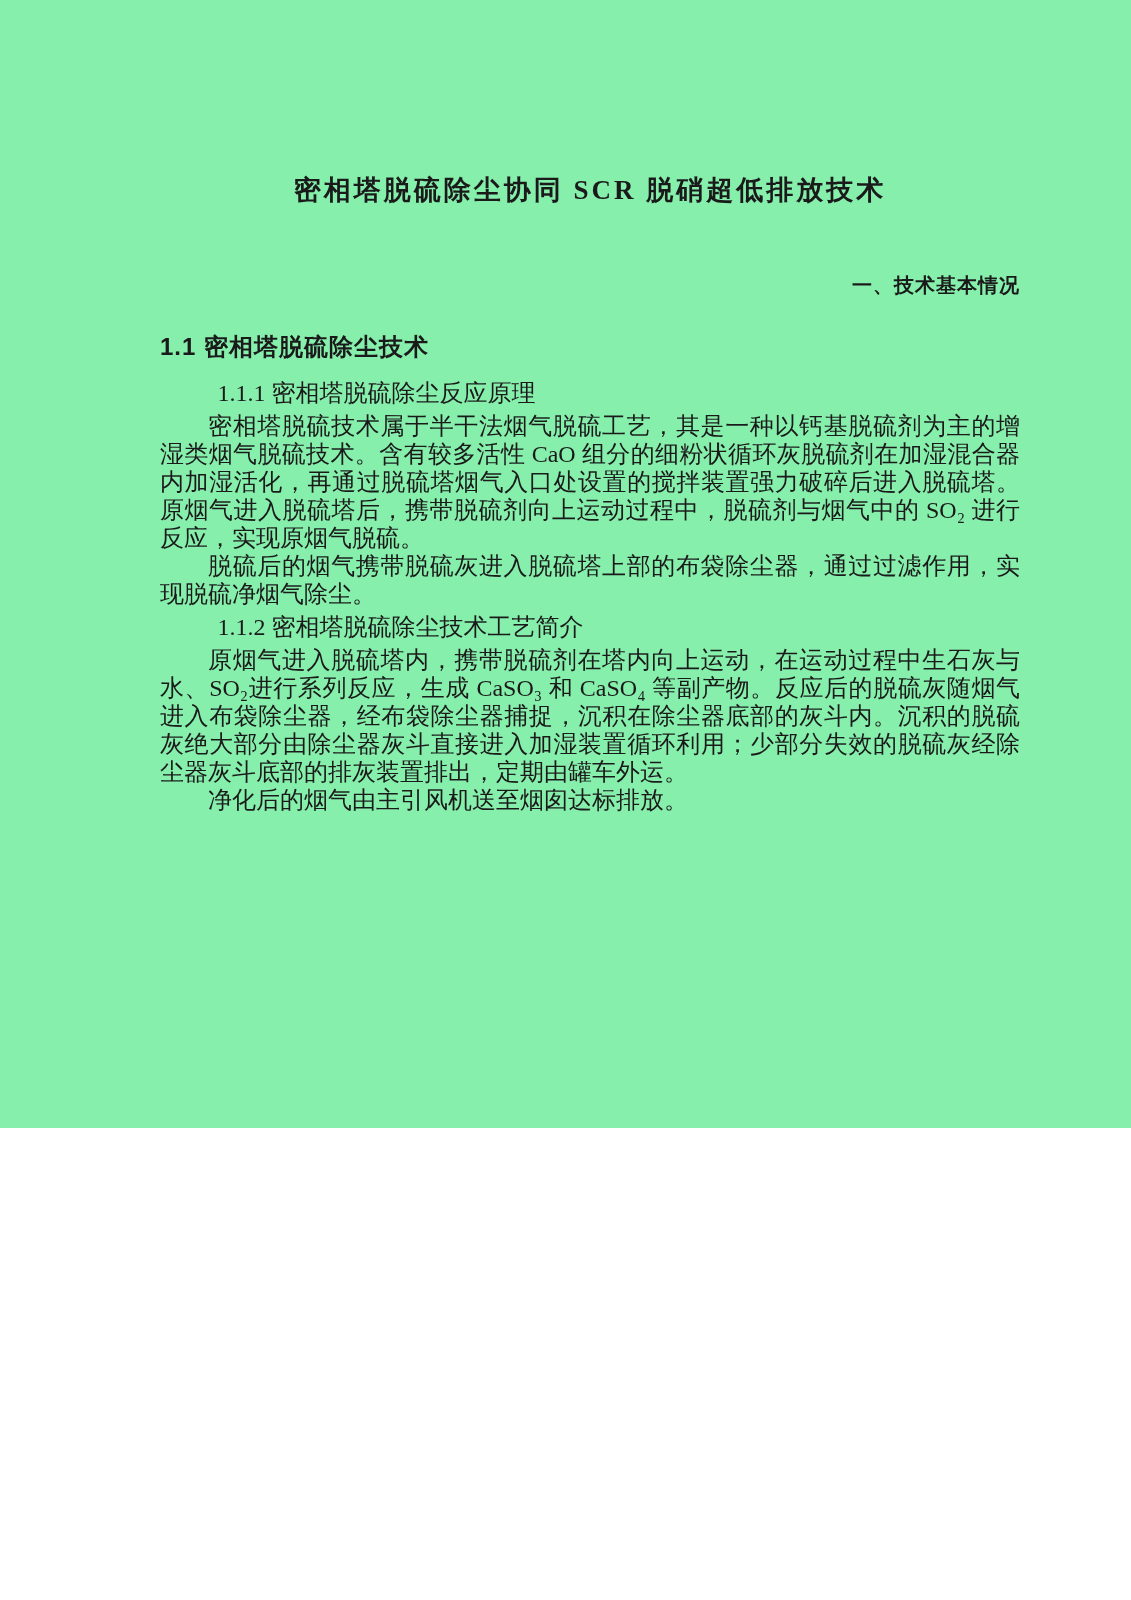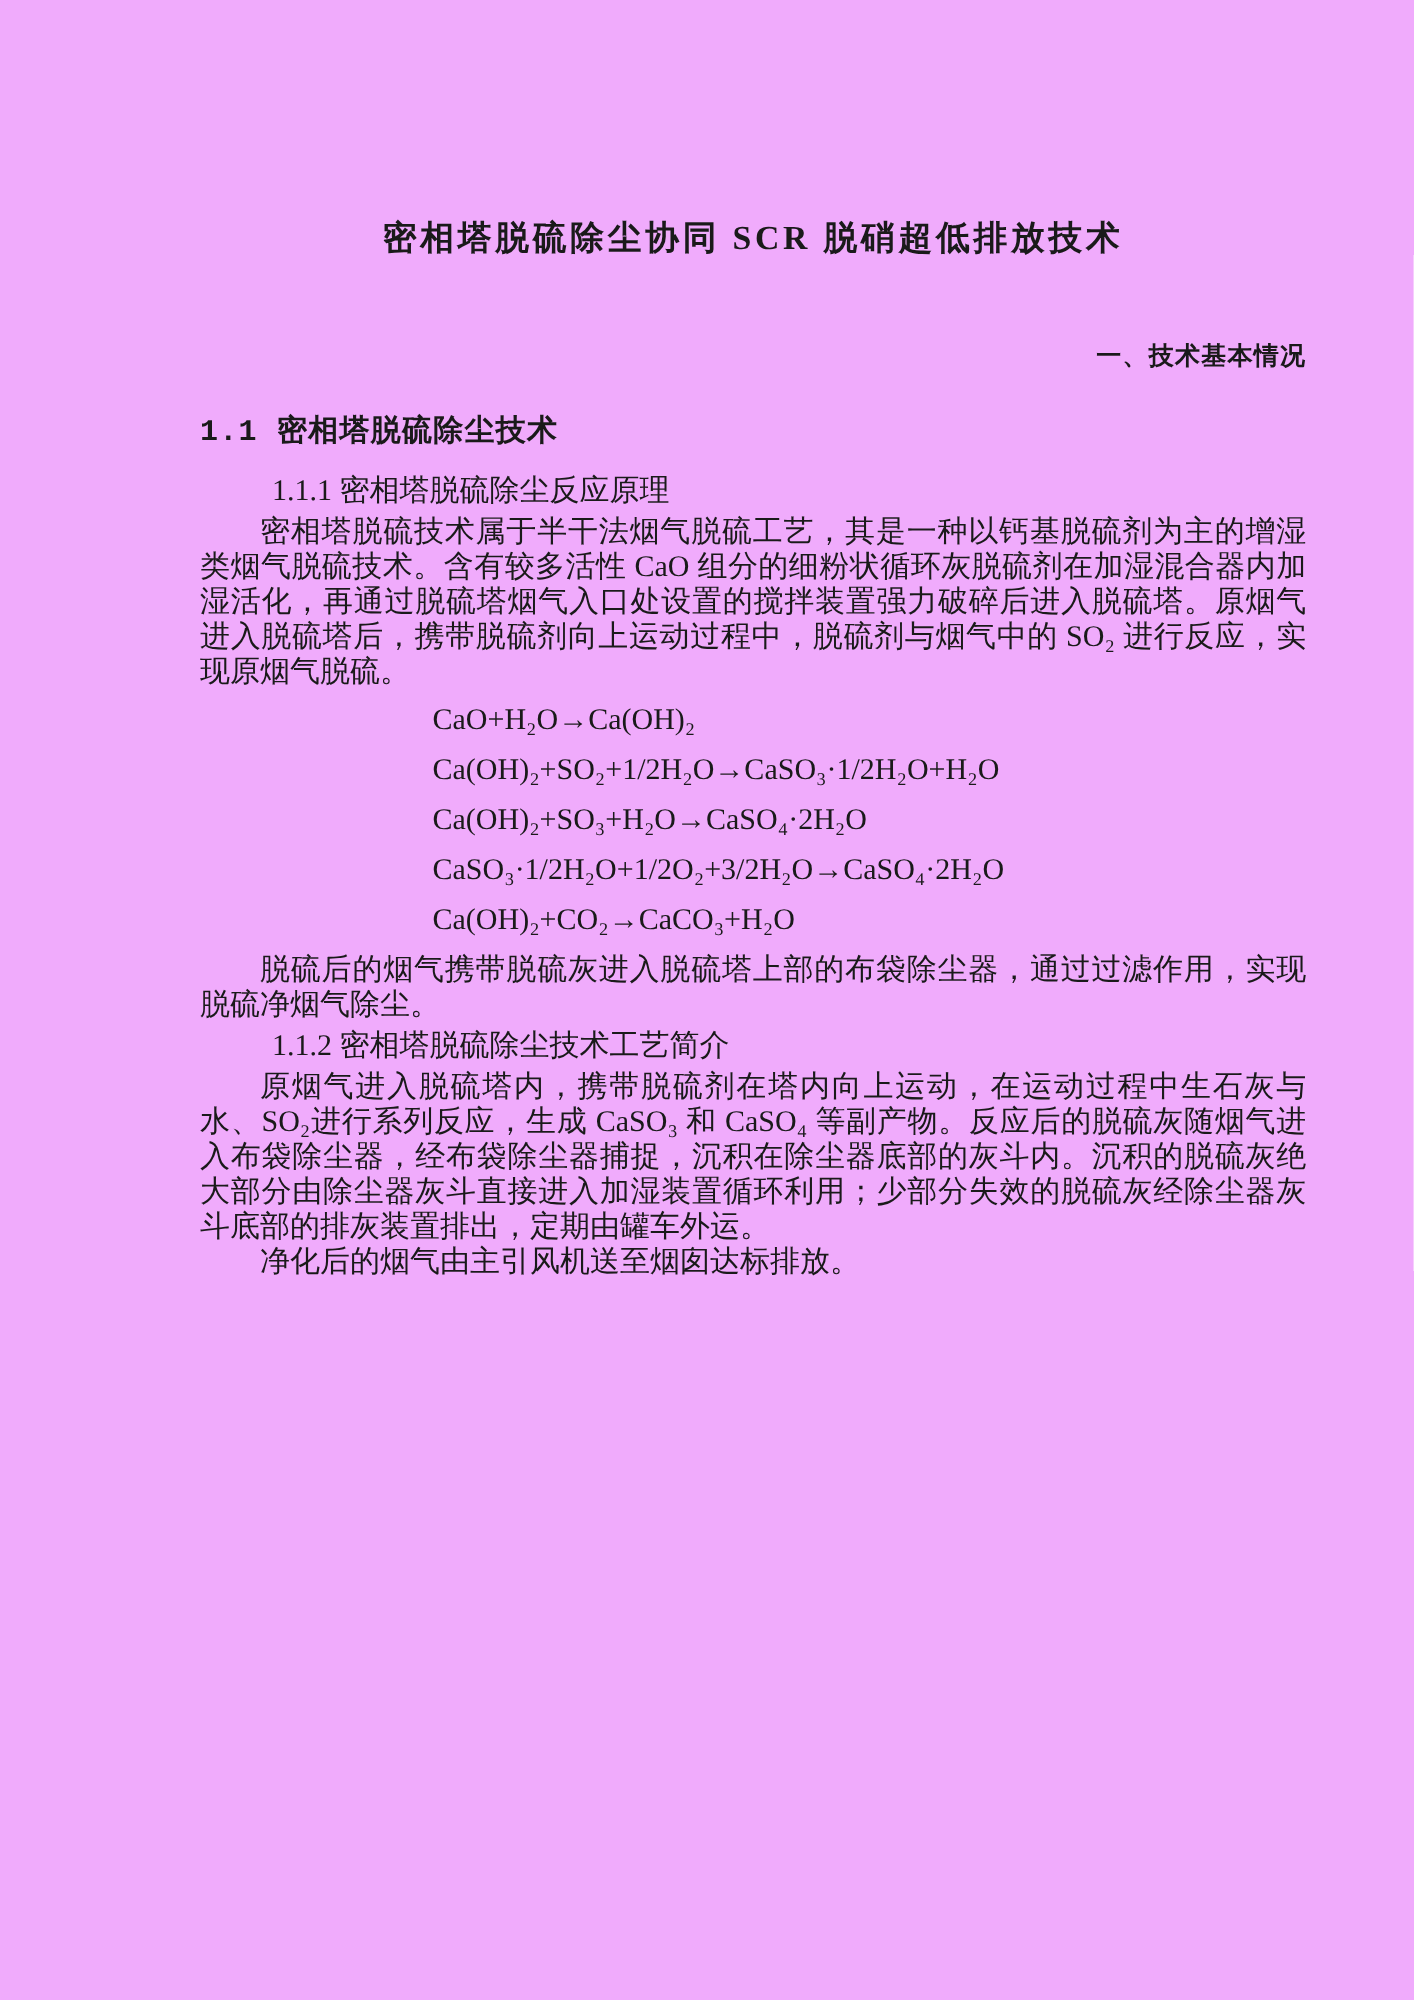--- a/index.html
+++ b/index.html
@@ -3,25 +3,25 @@
 <meta charset="utf-8">
 <style>
   html, body {
     margin: 0;
     padding: 0;
     background: #ffffff;
   }
   .page {
     position: relative;
     width: 1131px;
-    height: 1600px;
+    height: 1128px;
     margin: 0 auto;
-    background: #f0abfc;
+    background: #86efac;
     box-sizing: border-box;
-    padding: 170px 86px 0 160px;
+    padding: 170px 111px 0 160px;
     color: #1a1a1a;
     font-family: "Liberation Serif", "DejaVu Serif", serif;
     font-size: 24px;
     overflow: hidden;
   }
   .doc-title {
     margin: 0 0 56px 0;
     text-align: center;
     font-size: 27px;
     font-weight: 700;
@@ -33,21 +33,21 @@
     margin: 0 0 26px 0;
     font-family: "Liberation Sans", "DejaVu Sans", sans-serif;
     font-size: 20px;
     font-weight: 700;
     line-height: 38px;
     letter-spacing: 1px;
     text-align: right;
   }
   .h2 {
     margin: 0 0 10px 0;
-    font-family: Liberation Mono, monospace;
+    font-family: Liberation Sans, sans-serif;
     font-size: 24px;
     font-weight: 700;
     line-height: 34px;
     letter-spacing: 1px;
   }
   .h3 {
     margin: 0;
     font-size: 24px;
     font-weight: 400;
     line-height: 38px;
@@ -79,27 +79,20 @@
 
   <h2 class="h1">一、技术基本情况</h2>
 
   <h3 class="h2">1.1 密相塔脱硫除尘技术</h3>
 
   <h4 class="h3">1.1.1 密相塔脱硫除尘反应原理</h4>
 
   <p class="para">密相塔脱硫技术属于半干法烟气脱硫工艺，其是一种以钙基脱硫剂为主的增湿类烟气脱硫技术。含有较多活性 CaO 组分的细粉状循环灰脱硫剂在加湿混合器内加湿活化，再通过脱硫塔烟气入口处设置的搅拌装置强力破碎后进入脱硫塔。原烟气进入脱硫塔后，携带脱硫剂向上运动过程中，脱硫剂与烟气中的 SO₂ 进行反应，实现原烟气脱硫。</p>
 
 
-  <div class="equations">
-    <div class="equation">CaO+H₂O→Ca(OH)₂</div>
-    <div class="equation">Ca(OH)₂+SO₂+1/2H₂O→CaSO₃·1/2H₂O+H₂O</div>
-    <div class="equation">Ca(OH)₂+SO₃+H₂O→CaSO₄·2H₂O</div>
-    <div class="equation">CaSO₃·1/2H₂O+1/2O₂+3/2H₂O→CaSO₄·2H₂O</div>
-    <div class="equation">Ca(OH)₂+CO₂→CaCO₃+H₂O</div>
-  </div>
 
   <p class="para">脱硫后的烟气携带脱硫灰进入脱硫塔上部的布袋除尘器，通过过滤作用，实现脱硫净烟气除尘。</p>
 
   <h4 class="h3">1.1.2 密相塔脱硫除尘技术工艺简介</h4>
 
 
   <p class="para">原烟气进入脱硫塔内，携带脱硫剂在塔内向上运动，在运动过程中生石灰与水、SO₂进行系列反应，生成 CaSO₃ 和 CaSO₄ 等副产物。反应后的脱硫灰随烟气进入布袋除尘器，经布袋除尘器捕捉，沉积在除尘器底部的灰斗内。沉积的脱硫灰绝大部分由除尘器灰斗直接进入加湿装置循环利用；少部分失效的脱硫灰经除尘器灰斗底部的排灰装置排出，定期由罐车外运。</p>
 
   <p class="para">净化后的烟气由主引风机送至烟囱达标排放。</p>
 

